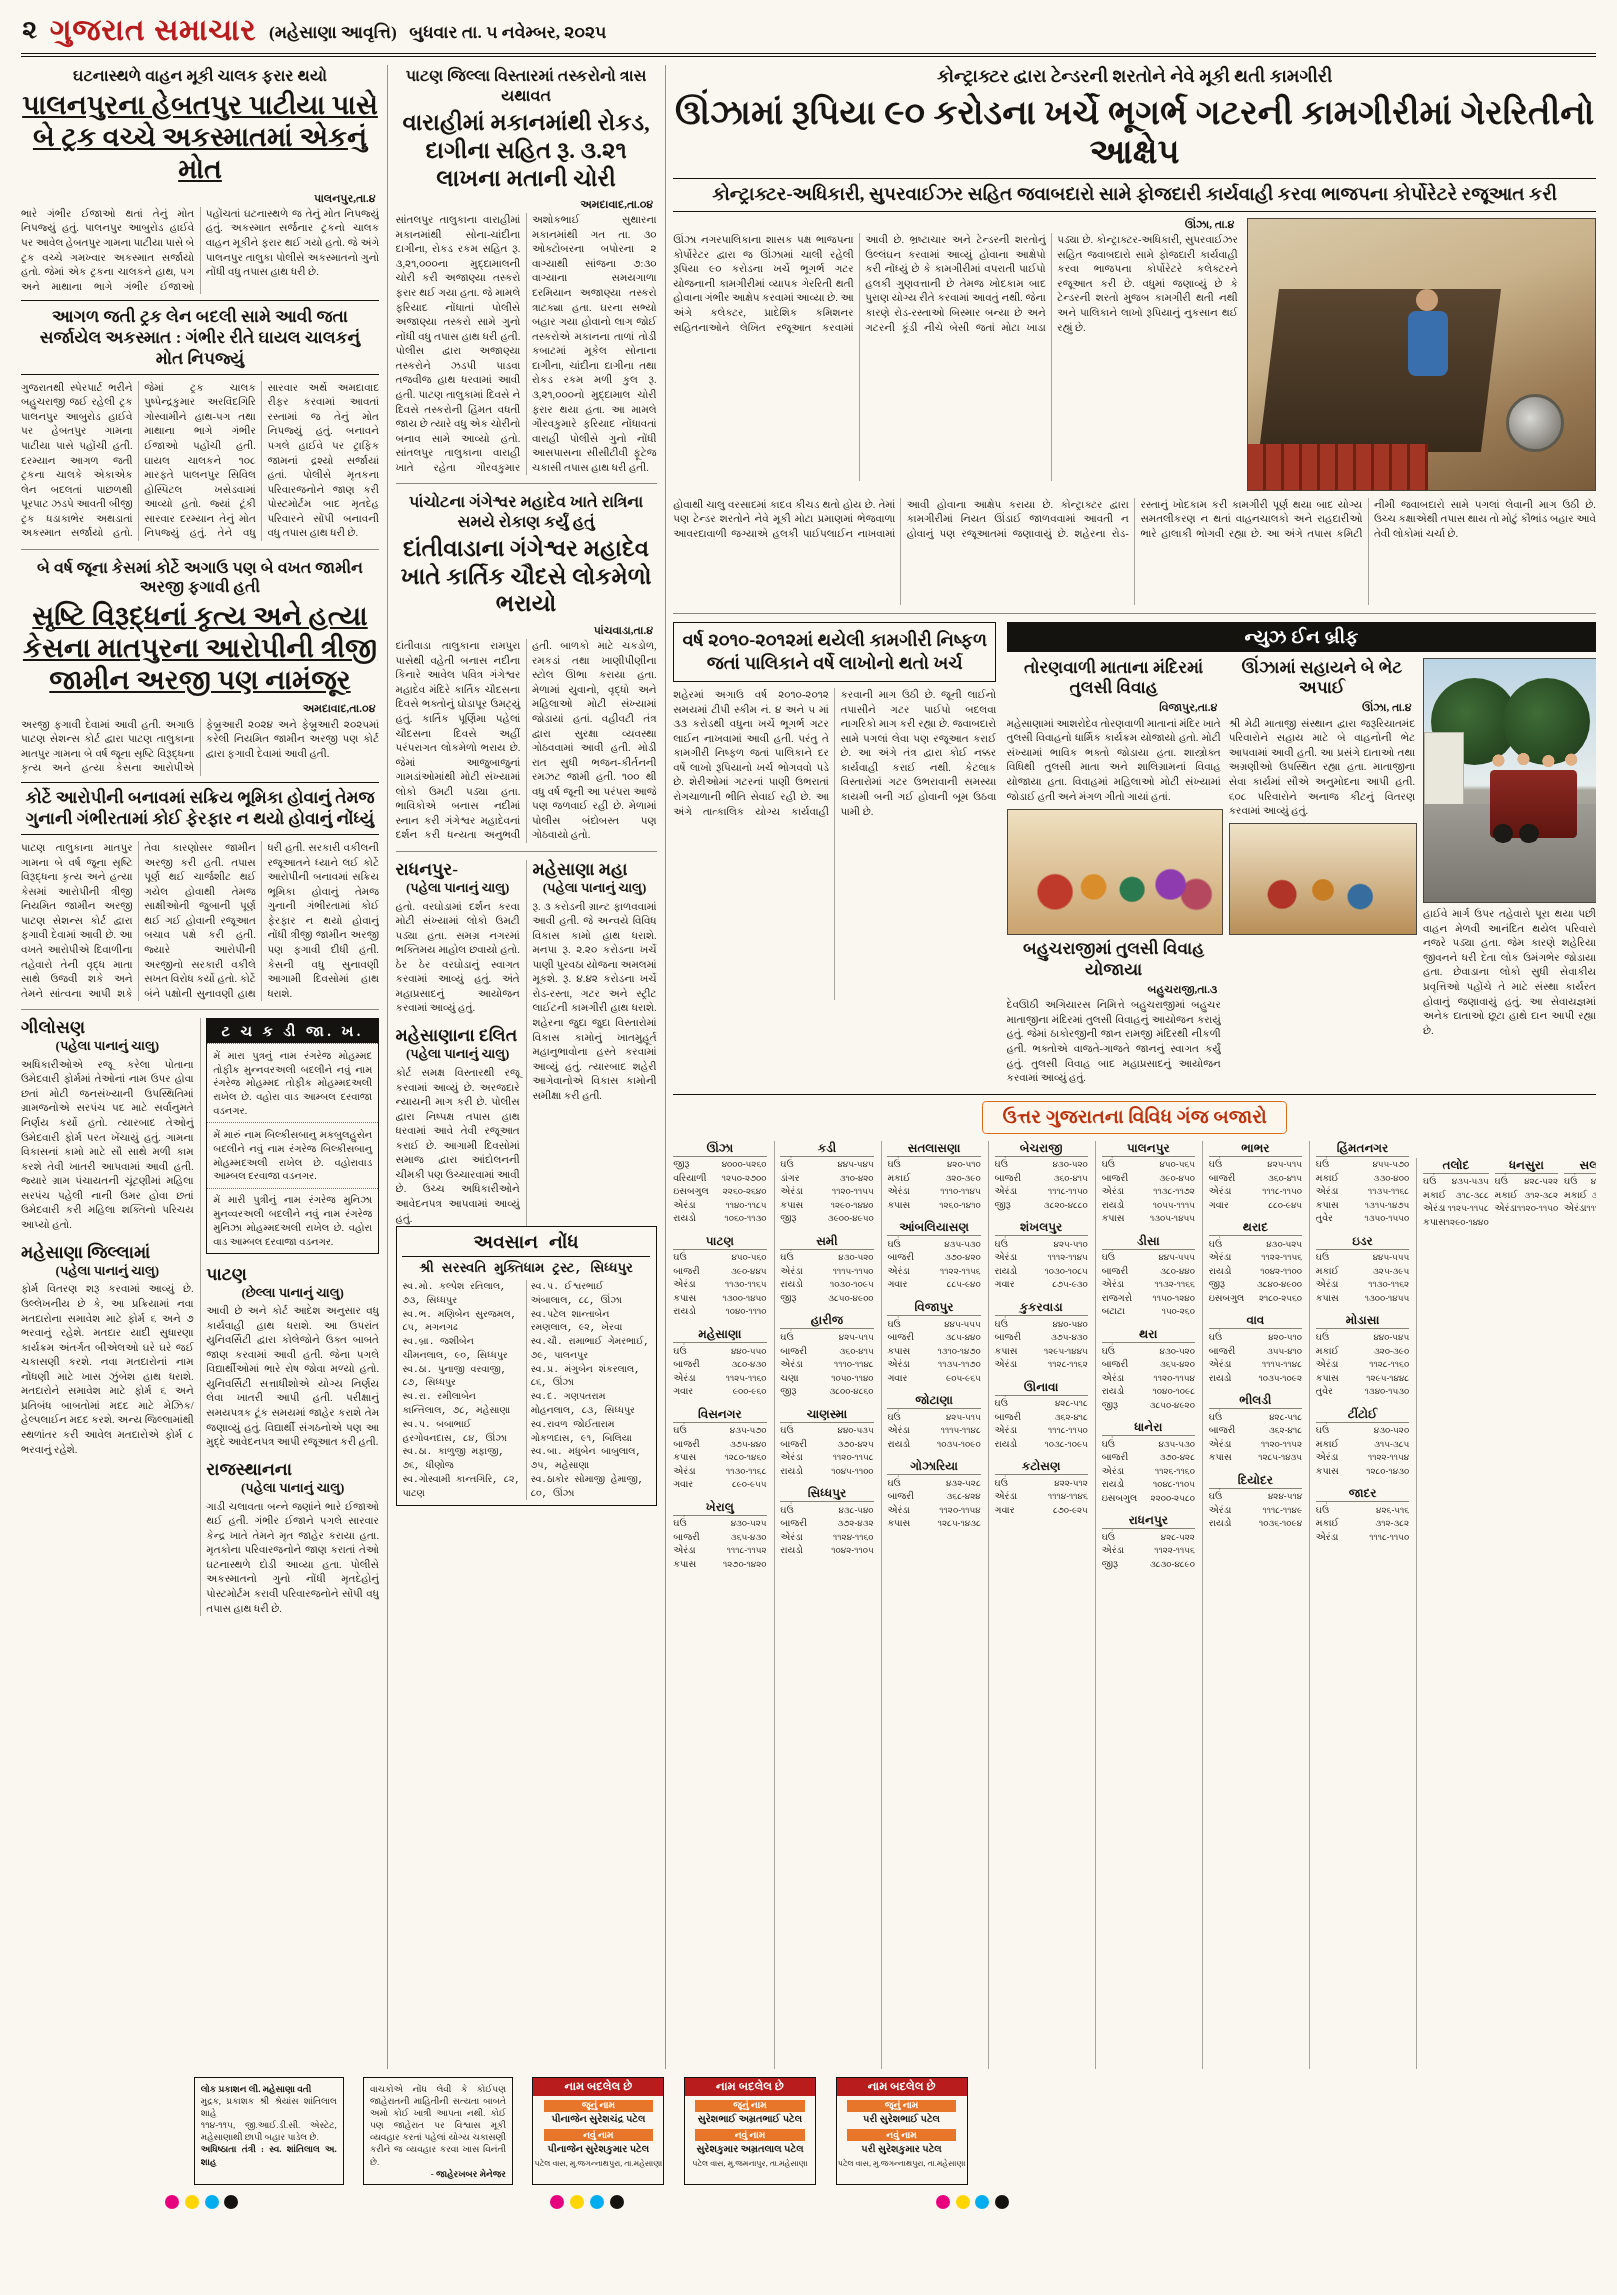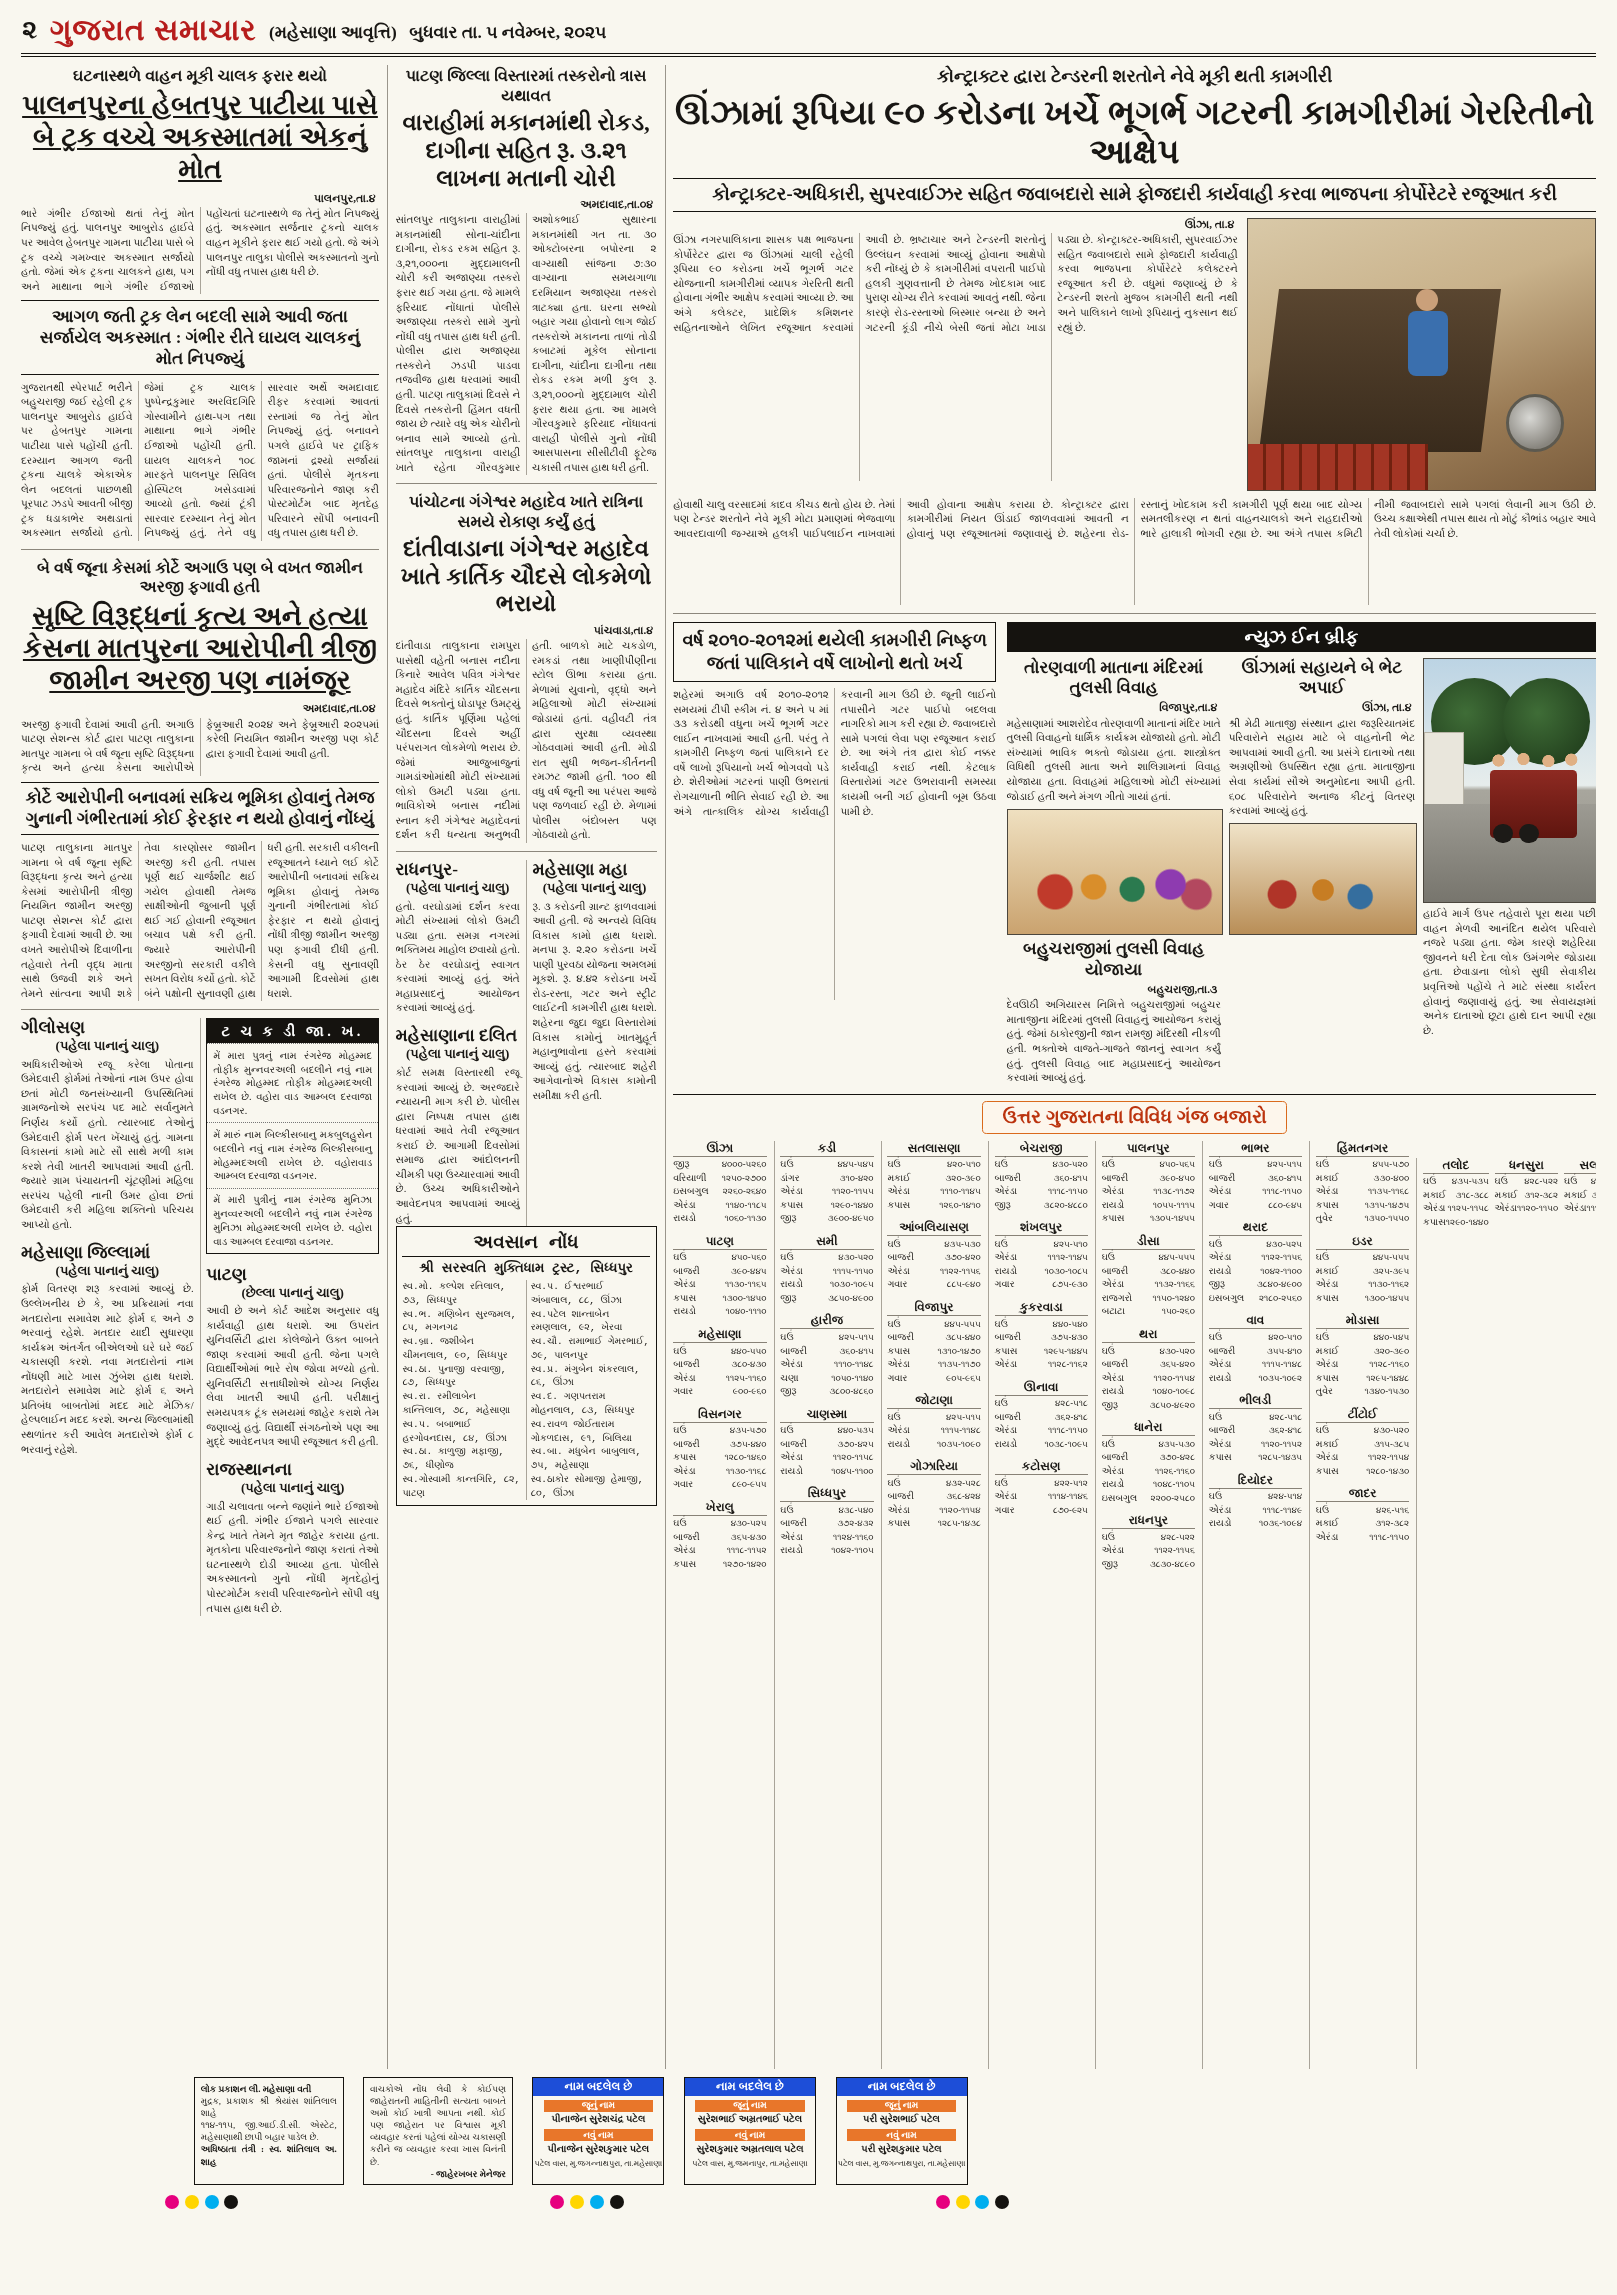--- a/index.html
+++ b/index.html
@@ -125,21 +125,21 @@
                font-family:"Liberation Sans","DejaVu Sans",sans-serif;}
   .en-box .nm{font-weight:bold;font-size:9.5px;font-family:"Liberation Sans","DejaVu Sans",sans-serif;}
   .en-box .ad{font-size:7.8px;margin-top:3.5px;font-family:"Liberation Sans","DejaVu Sans",sans-serif;text-align:center;}
   .en-box.big .t{font-size:15px;}
   .en-box.big .nm{font-size:10.4px;}
   
   .bstrip{display:flex;gap:19.6px;margin:8px 0 0 173px;align-items:stretch;}
   .bbox{border:1.2px solid #15130f;flex:0 0 136px;padding:4.6px 5.8px;font-size:9px;line-height:1.35;text-align:justify;}
   .bbox .b{font-weight:bold;}
   .ncbox{border:1.2px solid #15130f;flex:0 0 130px;text-align:center;padding:0 0 4.6px;}
-  .ncbox .t{background:#1d4ed8;color:#fff;font-weight:bold;font-size:11.6px;padding:2.3px 0;}
+  .ncbox .t{background:#b91c1c;color:#fff;font-weight:bold;font-size:11.6px;padding:2.3px 0;}
   .ncbox .lbl{background:#e8762a;color:#fff;font-weight:bold;font-size:9.2px;margin:4px 10.4px 1.2px;padding:0.6px 0;}
   .ncbox .nm{font-weight:bold;font-size:9.8px;}
   .ncbox .ad{font-size:8px;margin-top:4px;}
   .sign{text-align:right;font-weight:bold;}
   
   .regrow{display:flex;gap:312px;margin:9.2px 0 0 144px;}
   .regdots{display:flex;gap:5.8px;}
   .dot{width:14px;height:14px;border-radius:50%;}
   .d-m{background:#e6007e;} .d-y{background:#ffd500;} .d-c{background:#00aeef;} .d-k{background:#15130f;}
 </style>

